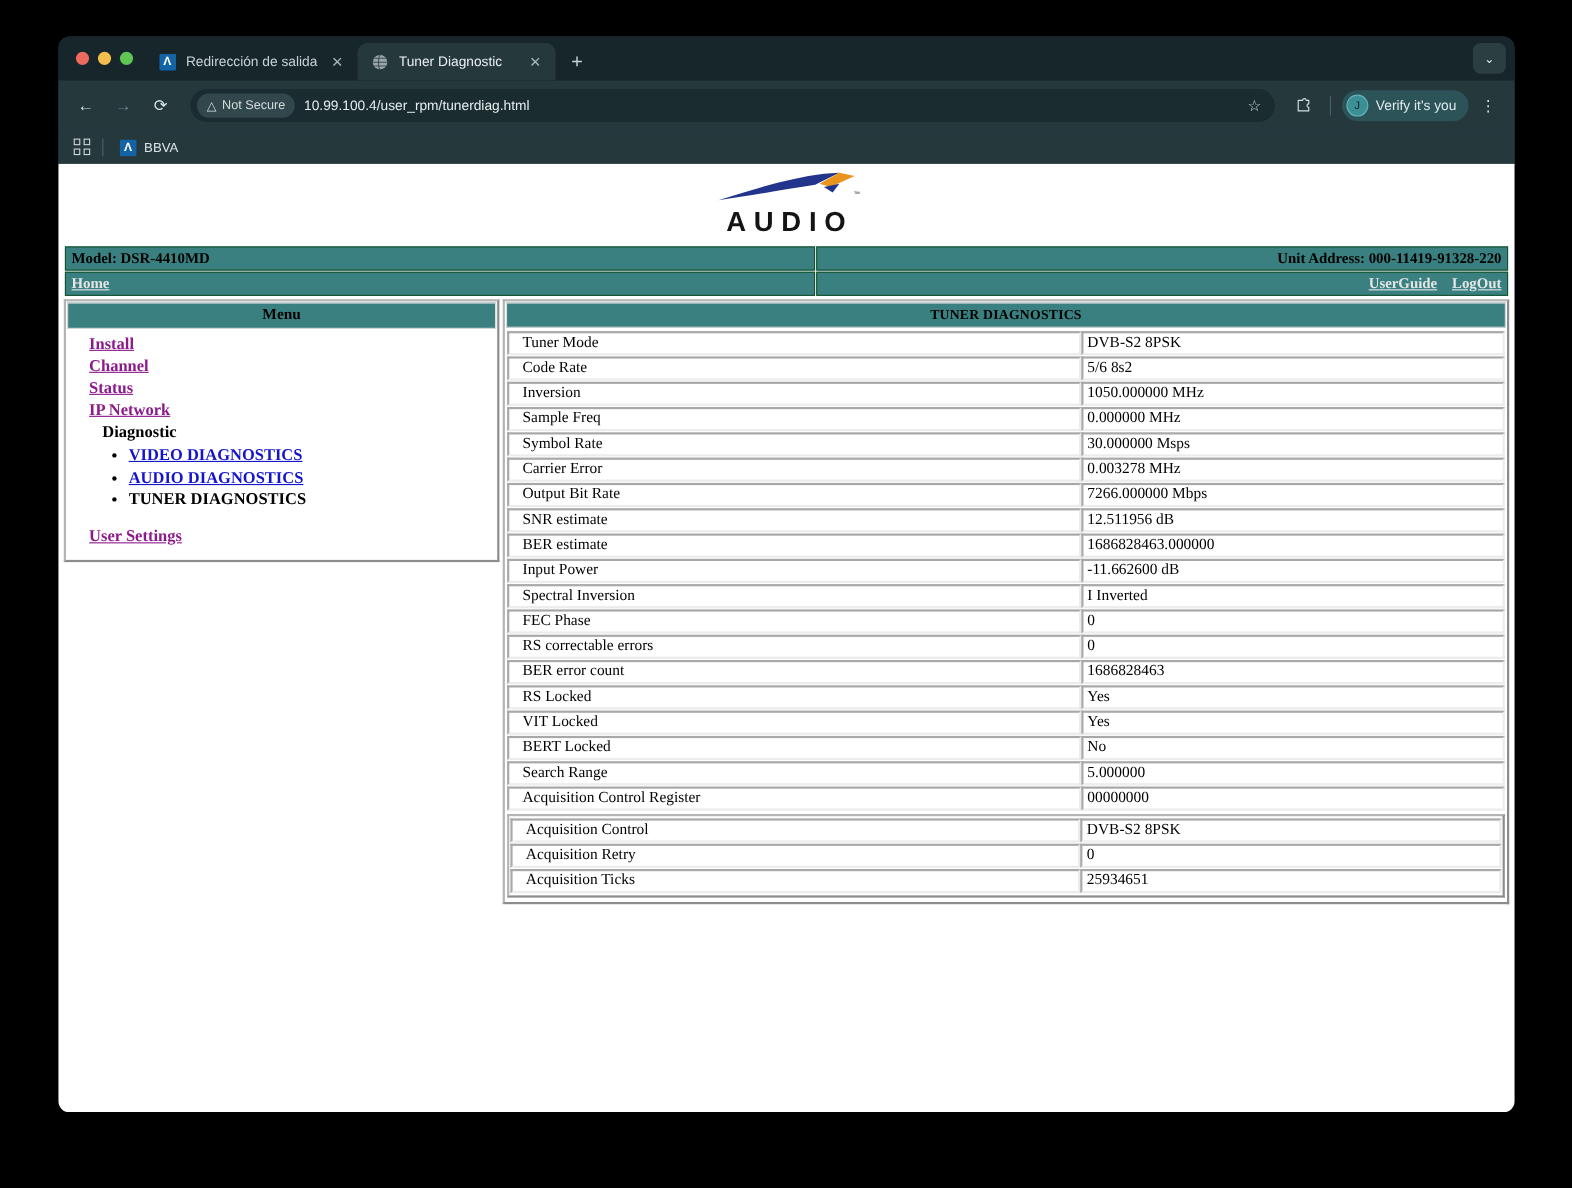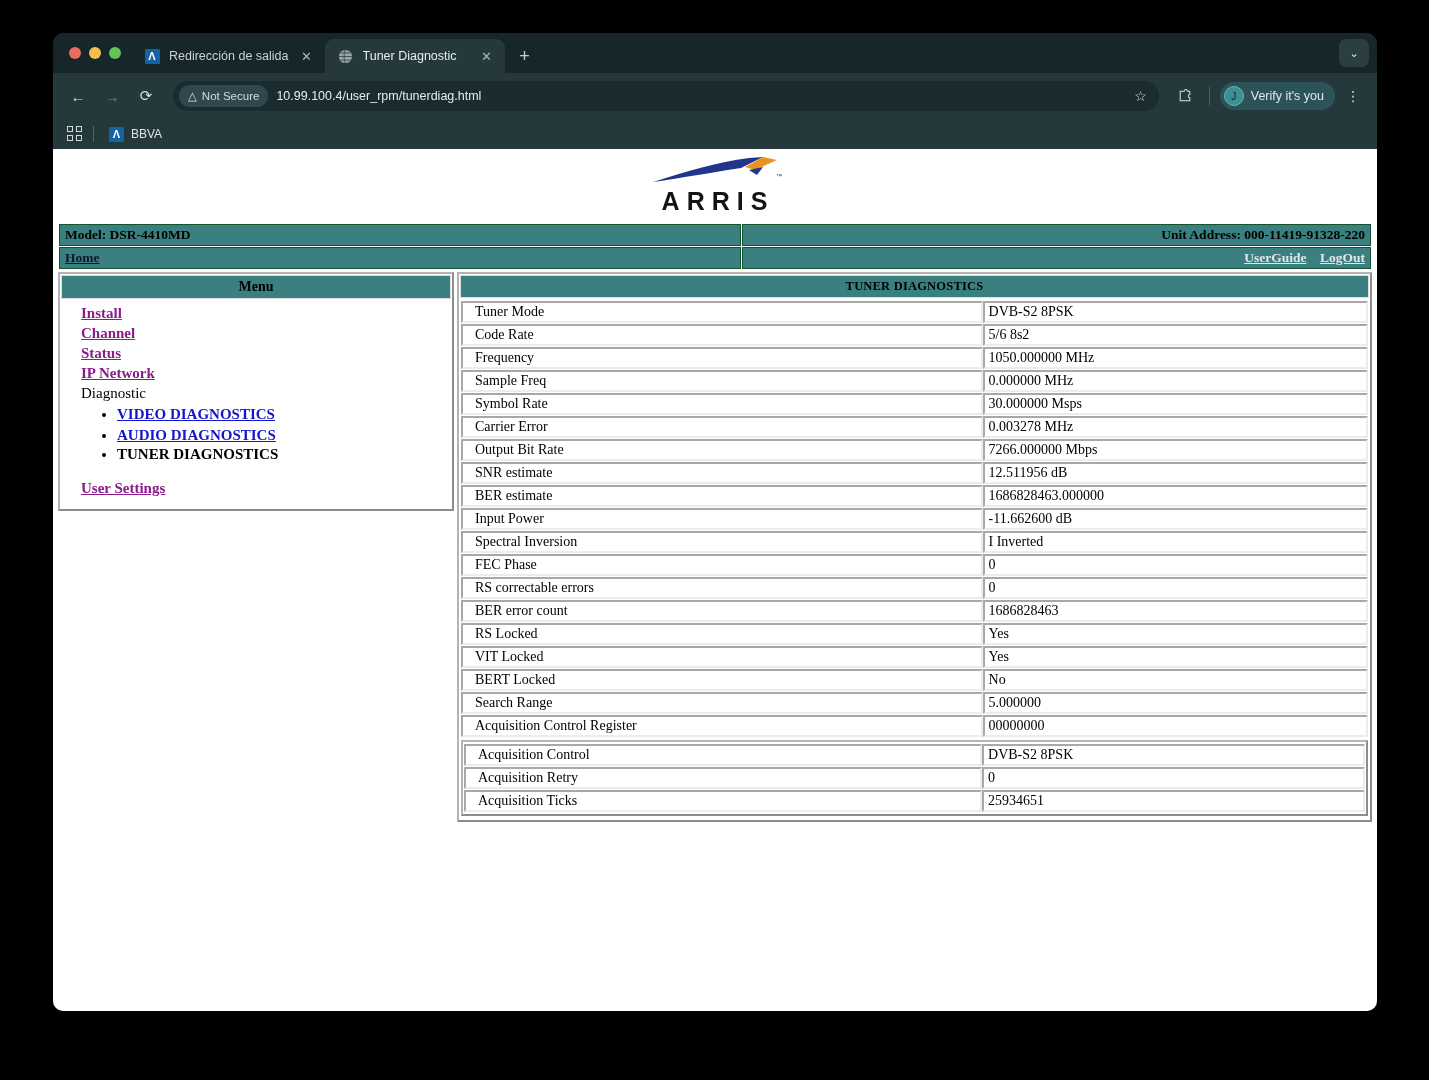--- a/index.html
+++ b/index.html
@@ -204,21 +204,21 @@
     background: #3a8080;
     font-family: "Liberation Serif", serif;
     font-size: 13.5px;
     font-weight: bold;
     color: #000;
     padding: 2px 5px;
     border: 1px solid #14532d;
     white-space: nowrap;
   }
   .infotable td.right { text-align: right; }
-  .infotable a { color: #0f172a; }
+  .infotable a { color: #e5e5e5; }
   .infotable a.blue { color: #e5e5e5; }
 
   
   .mainarea {
     display: flex;
     margin: 2px 5px 0 5px;
     gap: 3px;
     align-items: flex-start;
   }
   .panel {
@@ -249,21 +249,21 @@
     min-height: 175px;
   }
   .menu-body a {
     color: #8b1a8b;
     font-weight: bold;
     text-decoration: underline;
     display: inline-block;
     margin: 1.5px 0;
   }
   .menu-body .plain {
-    color: #000; font-weight: normal; display: block; margin: 2px 0;
+    color: #000; font-weight: bold; display: block; margin: 2px 12px;
   }
   .menu-body ul {
     margin: 2px 0 2px 0;
     padding-left: 36px;
     list-style: disc;
   }
   .menu-body ul li { margin: 1px 0; font-weight: bold; }
   .menu-body ul li a { color: #1414cc; }
   .menu-body ul li span.current { color: #000; font-weight: bold; }
   .menu-body .spacer { height: 13px; }
@@ -376,21 +376,21 @@
   <div class="page">
 
     <div class="logo-wrap">
       <div class="arris-logo">
         <svg width="140" height="30" viewBox="0 0 140 30" aria-hidden="true">
           <path d="M8 26 C40 16, 72 6, 104 2 L118 1 L96 12 C70 16, 36 22, 8 26 Z" fill="#22348c"></path>
           <path d="M118 1 L132 4 L110 14 L100 11 Z" fill="#e8941f"></path>
           <path d="M104 14 L118 11 L112 19 Z" fill="#22348c"></path>
           <text x="131" y="22" font-size="6" fill="#333" font-family="Liberation Sans, sans-serif">™</text>
         </svg>
-        <div class="arris-word">ARRIS</div>
+        <div class="arris-word">AUDIO</div>
       </div>
     </div>
 
     <table class="infotable">
       <tbody>
           <tr>
         <td style="width:52%">Model: DSR-4410MD</td>
         <td class="right">Unit Address: 000-11419-91328-220</td>
       </tr>
       <tr>
@@ -439,21 +439,21 @@
             <tbody id="diag-rows">
                 <tr>
                   <td class="k">Tuner Mode</td>
                   <td class="v">DVB-S2 8PSK</td>
                 </tr>
                 <tr>
                   <td class="k">Code Rate</td>
                   <td class="v">5/6 8s2</td>
                 </tr>
                 <tr>
-                  <td class="k">Frequency</td>
+                  <td class="k">Inversion</td>
                   <td class="v">1050.000000 MHz</td>
                 </tr>
                 <tr>
                   <td class="k">Sample Freq</td>
                   <td class="v">0.000000 MHz</td>
                 </tr>
                 <tr>
                   <td class="k">Symbol Rate</td>
                   <td class="v">30.000000 Msps</td>
                 </tr>

